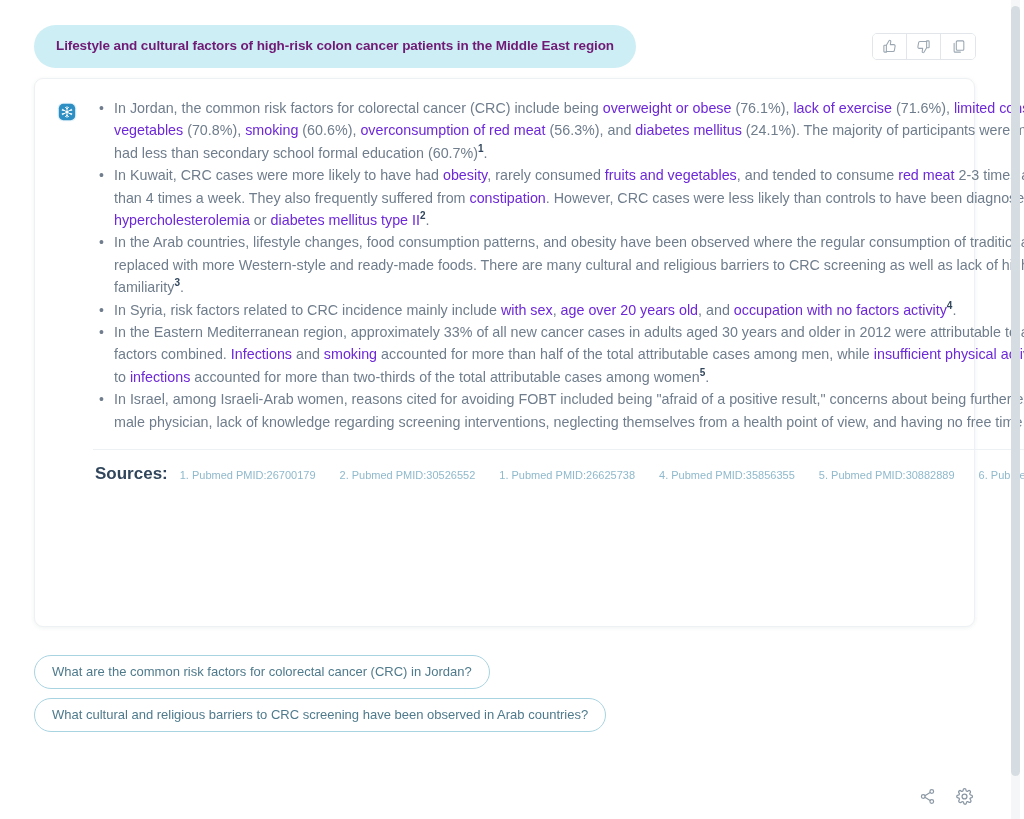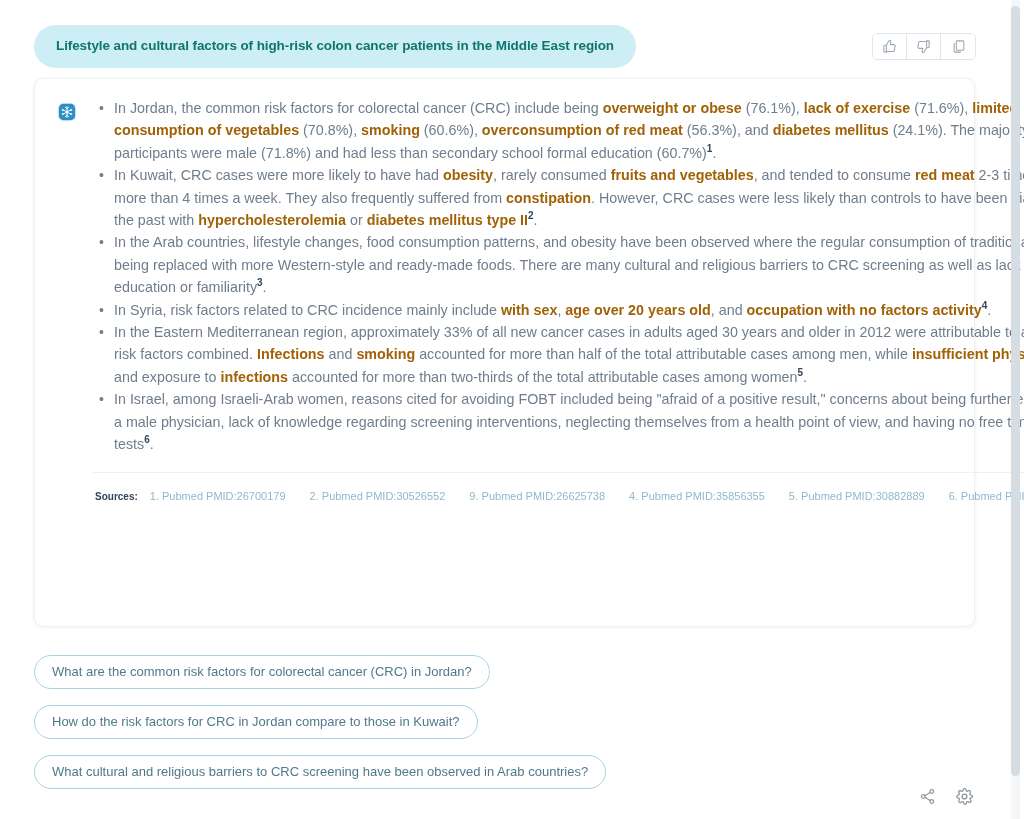--- a/index.html
+++ b/index.html
@@ -18,21 +18,21 @@
   }
 
   
   .question-row {
     position: absolute;
     left: 34px; top: 25px;
     display: flex;
   }
   .question-pill {
     background: #cdeef4;
-    color: #0f766e;
+    color: #701a75;
     font-size: 13.5px;
     font-weight: bold;
     line-height: 1.3;
     padding: 12px 22px 13px 22px;
     border-radius: 22px;
     letter-spacing: -0.1px;
     white-space: nowrap;
   }
 
   
@@ -90,22 +90,22 @@
     padding-left: 2px;
   }
   ul.bullets > li::before {
     content: "\2022";
     position: absolute;
     left: -13px; top: 0;
     color: #6f7d8c;
     font-size: 14px;
   }
   ul.bullets > li b, ul.bullets > li strong {
-    color: #a16207;
-    font-weight: bold;
+    color: #6d28d9;
+    font-weight: normal;
   }
   ul.bullets > li sup {
     font-size: 10px;
     font-weight: bold;
     color: #31465c;
     vertical-align: super;
     line-height: 0;
   }
 
   
@@ -116,38 +116,38 @@
   }
   .sources {
     padding: 13px 0 16px 2px;
     font-size: 11px;
     line-height: 21px;
     color: #7ca8bd;
   }
   .sources-label {
     color: #31465c;
     font-weight: bold;
-    font-size: 10px;
+    font-size: 17px;
     margin-right: 12px;
   }
   .source-link {
     color: #8fb9cc;
     margin-right: 24px;
     text-decoration: none;
     cursor: pointer;
     white-space: nowrap;
   }
 
   
   .suggestions {
     position: absolute;
     left: 34px; top: 655px;
     display: flex;
     flex-direction: column;
-    gap: 16px;
+    gap: 9px;
     align-items: flex-start;
   }
   .chip {
     border: 1px solid #a8d4e2;
     color: #4e7a8c;
     background: #ffffff;
     font-size: 13px;
     line-height: 1;
     padding: 9px 17px 10px 17px;
     border-radius: 20px;
@@ -255,30 +255,29 @@
           <li>In Kuwait, CRC cases were more likely to have had <b>obesity</b>, rarely consumed <b>fruits and vegetables</b>, and tended to consume <b>red meat</b> 2-3 times a week or more than 4 times a week. They also frequently suffered from <b>constipation</b>. However, CRC cases were less likely than controls to have been diagnosed in the past with <b>hypercholesterolemia</b> or <b>diabetes mellitus type II</b><sup>2</sup>.</li>
           <li>In the Arab countries, lifestyle changes, food consumption patterns, and obesity have been observed where the regular consumption of traditional foods is being replaced with more Western-style and ready-made foods. There are many cultural and religious barriers to CRC screening as well as lack of high education or familiarity<sup>3</sup>.</li>
           <li>In Syria, risk factors related to CRC incidence mainly include <b>with sex</b>, <b>age over 20 years old</b>, and <b>occupation with no factors activity</b><sup>4</sup>.</li>
           <li>In the Eastern Mediterranean region, approximately 33% of all new cancer cases in adults aged 30 years and older in 2012 were attributable to all selected risk factors combined. <b>Infections</b> and <b>smoking</b> accounted for more than half of the total attributable cases among men, while <b>insufficient physical activity</b> and exposure to <b>infections</b> accounted for more than two-thirds of the total attributable cases among women<sup>5</sup>.</li>
           <li>In Israel, among Israeli-Arab women, reasons cited for avoiding FOBT included being "afraid of a positive result," concerns about being further examined by a male physician, lack of knowledge regarding screening interventions, neglecting themselves from a health point of view, and having no free time to perform tests<sup>6</sup>.</li>
         </ul>
 
         <hr class="sources-sep">
 
         <div class="sources">
-          <span class="sources-label">Sources:</span><span class="source-link">1. Pubmed PMID:26700179</span><span class="source-link">2. Pubmed PMID:30526552</span><span class="source-link">9. Pubmed PMID:26625738</span><span class="source-link">4. Pubmed PMID:35856355</span><span class="source-link">5. Pubmed PMID:30882889</span><span class="source-link">6. Pubmed PMID:20108055</span>
+          <span class="sources-label">Sources:</span><span class="source-link">1. Pubmed PMID:26700179</span><span class="source-link">2. Pubmed PMID:30526552</span><span class="source-link">1. Pubmed PMID:26625738</span><span class="source-link">4. Pubmed PMID:35856355</span><span class="source-link">5. Pubmed PMID:30882889</span><span class="source-link">6. Pubmed PMID:20108055</span>
         </div>
       </div>
 
     </div>
   </div>
 
   <div class="suggestions">
     <div class="chip">What are the common risk factors for colorectal cancer (CRC) in Jordan?</div>
-    <div class="chip">How do the risk factors for CRC in Jordan compare to those in Kuwait?</div>
     <div class="chip">What cultural and religious barriers to CRC screening have been observed in Arab countries?</div>
   </div>
 
   <div class="new-topic">New Topic</div>
 
   <div class="bottom-icons">
     <span class="ico">
       <svg width="17" height="17" viewBox="0 0 24 24" fill="none" stroke="#8b98a4" stroke-width="1.7" stroke-linecap="round" stroke-linejoin="round">
         <circle cx="18" cy="5" r="2.6"></circle>
         <circle cx="6" cy="12" r="2.6"></circle>

